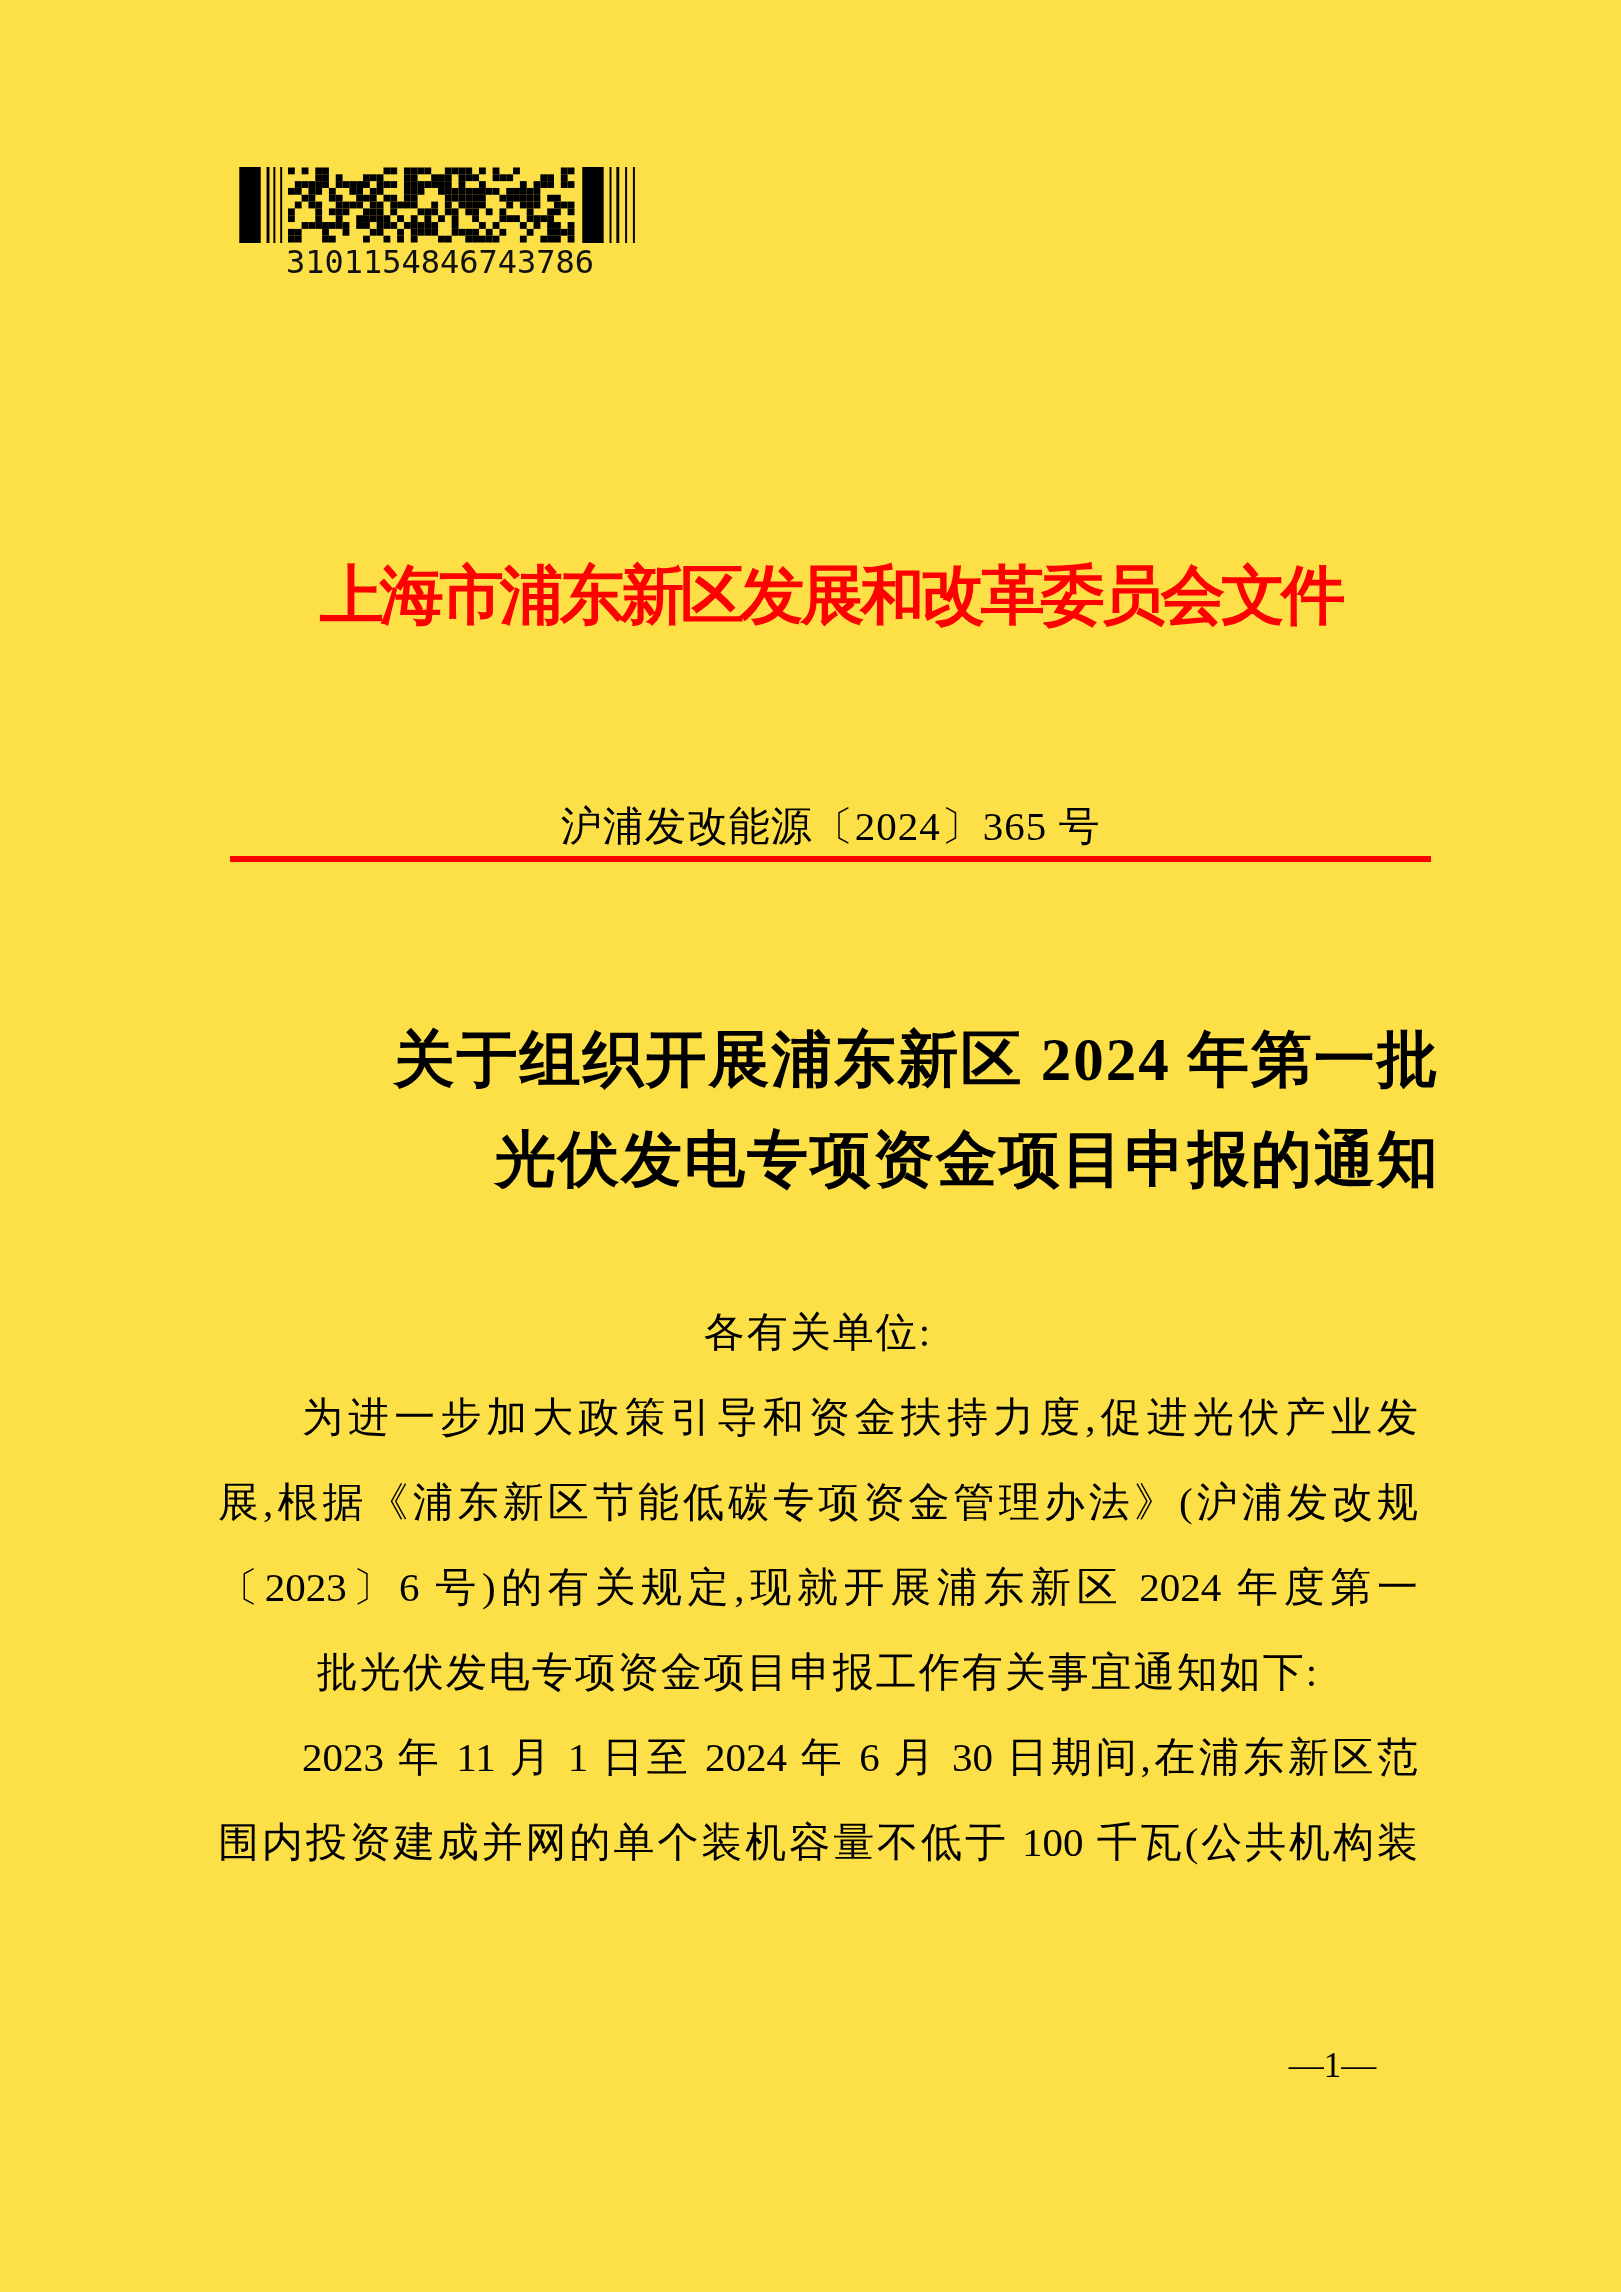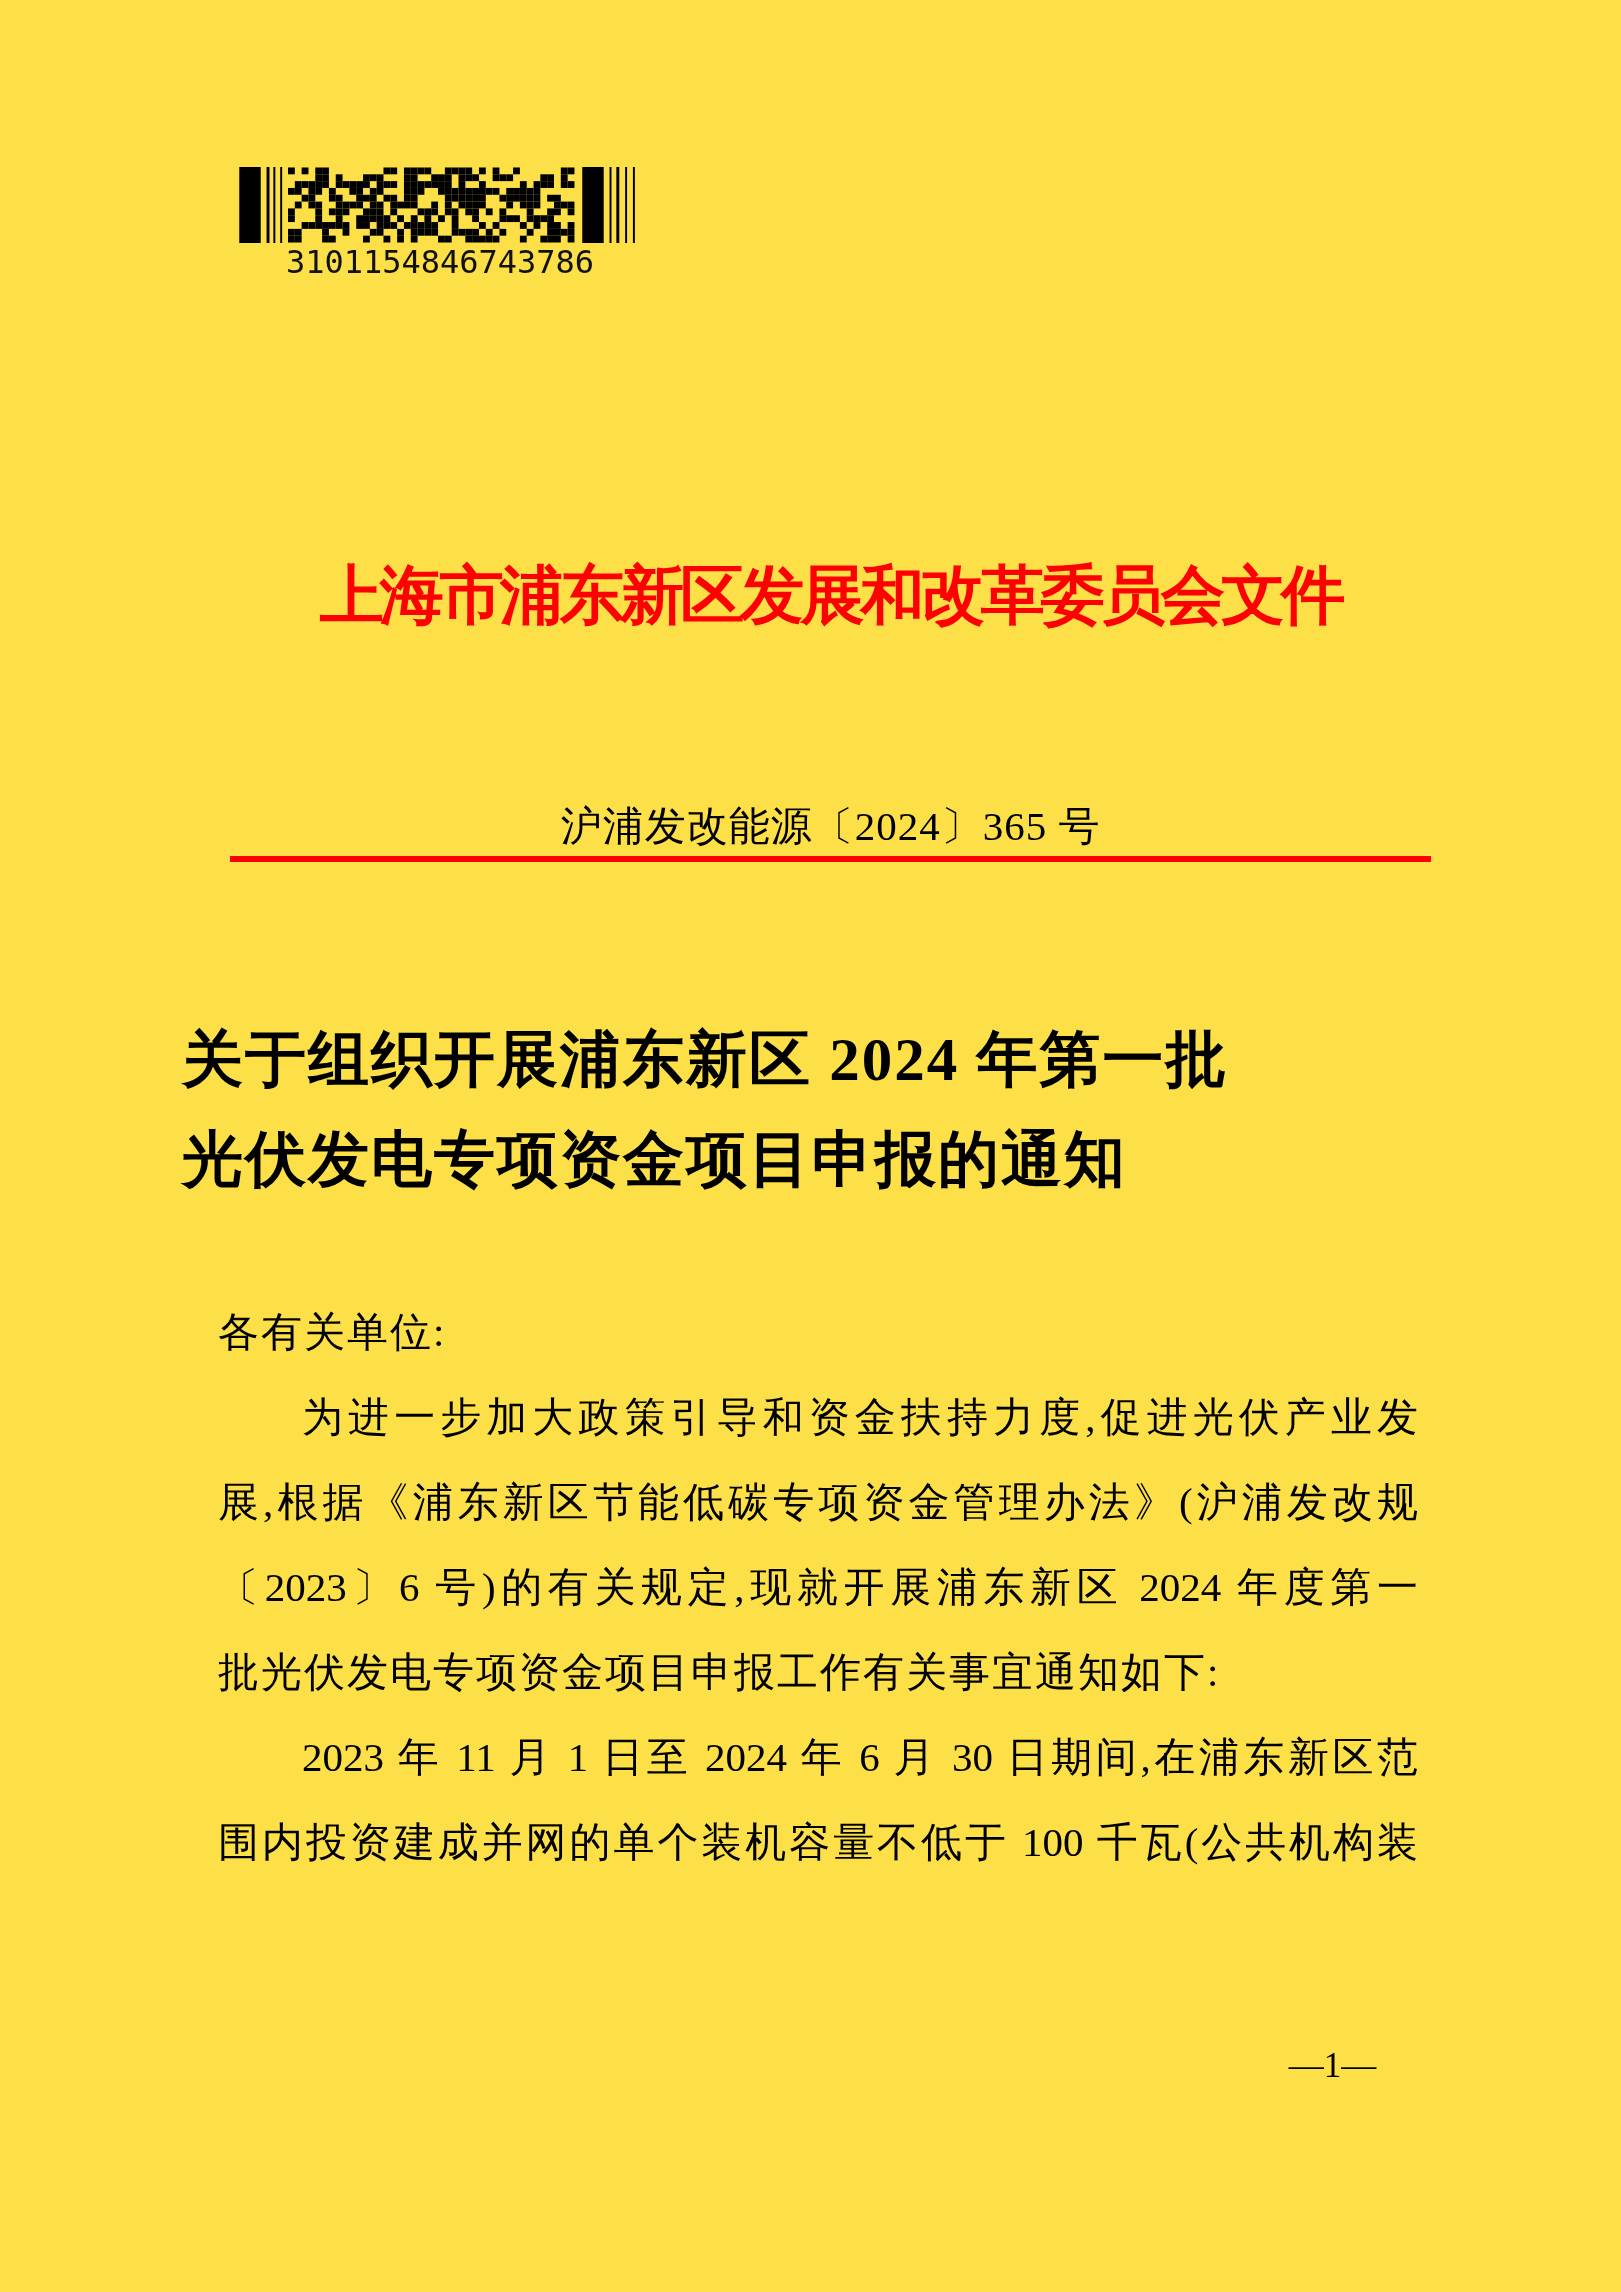--- a/index.html
+++ b/index.html
@@ -32,36 +32,37 @@
     position:absolute;left:230px;top:800px;width:1201px;
     text-align:center;
     font-size:41px;line-height:53px;color:#000;letter-spacing:1px;
   }
   .red-line{
     position:absolute;left:230px;top:856px;width:1201px;height:5.9px;
     background:#fe0000;
   }
   
   .doc-title-line{
-    position:absolute;left:182px;width:1274px;
-    text-align:left;white-space:nowrap;
+    position:absolute;left:166px;width:1274px;
+    text-align:right;white-space:nowrap;
     font-size:61px;font-weight:bold;line-height:69px;letter-spacing:2px;
     color:#000;
   }
   .doc-title-line.l1{top:1025px;}
   .doc-title-line.l2{top:1125px;}
   
   .body-block{
     position:absolute;left:218px;top:1290px;width:1200px;
   }
   .line{
     height:85px;line-height:85px;
     font-size:41px;letter-spacing:2px;
     white-space:nowrap;
     color:#000;
+    text-align:center;
   }
   .line.justify{
     white-space:normal;
     text-align:justify;
     text-align-last:justify;
     text-justify:inter-character;
     letter-spacing:0;
   }
   .line.indent{text-indent:84px;}
   .line.heading{

